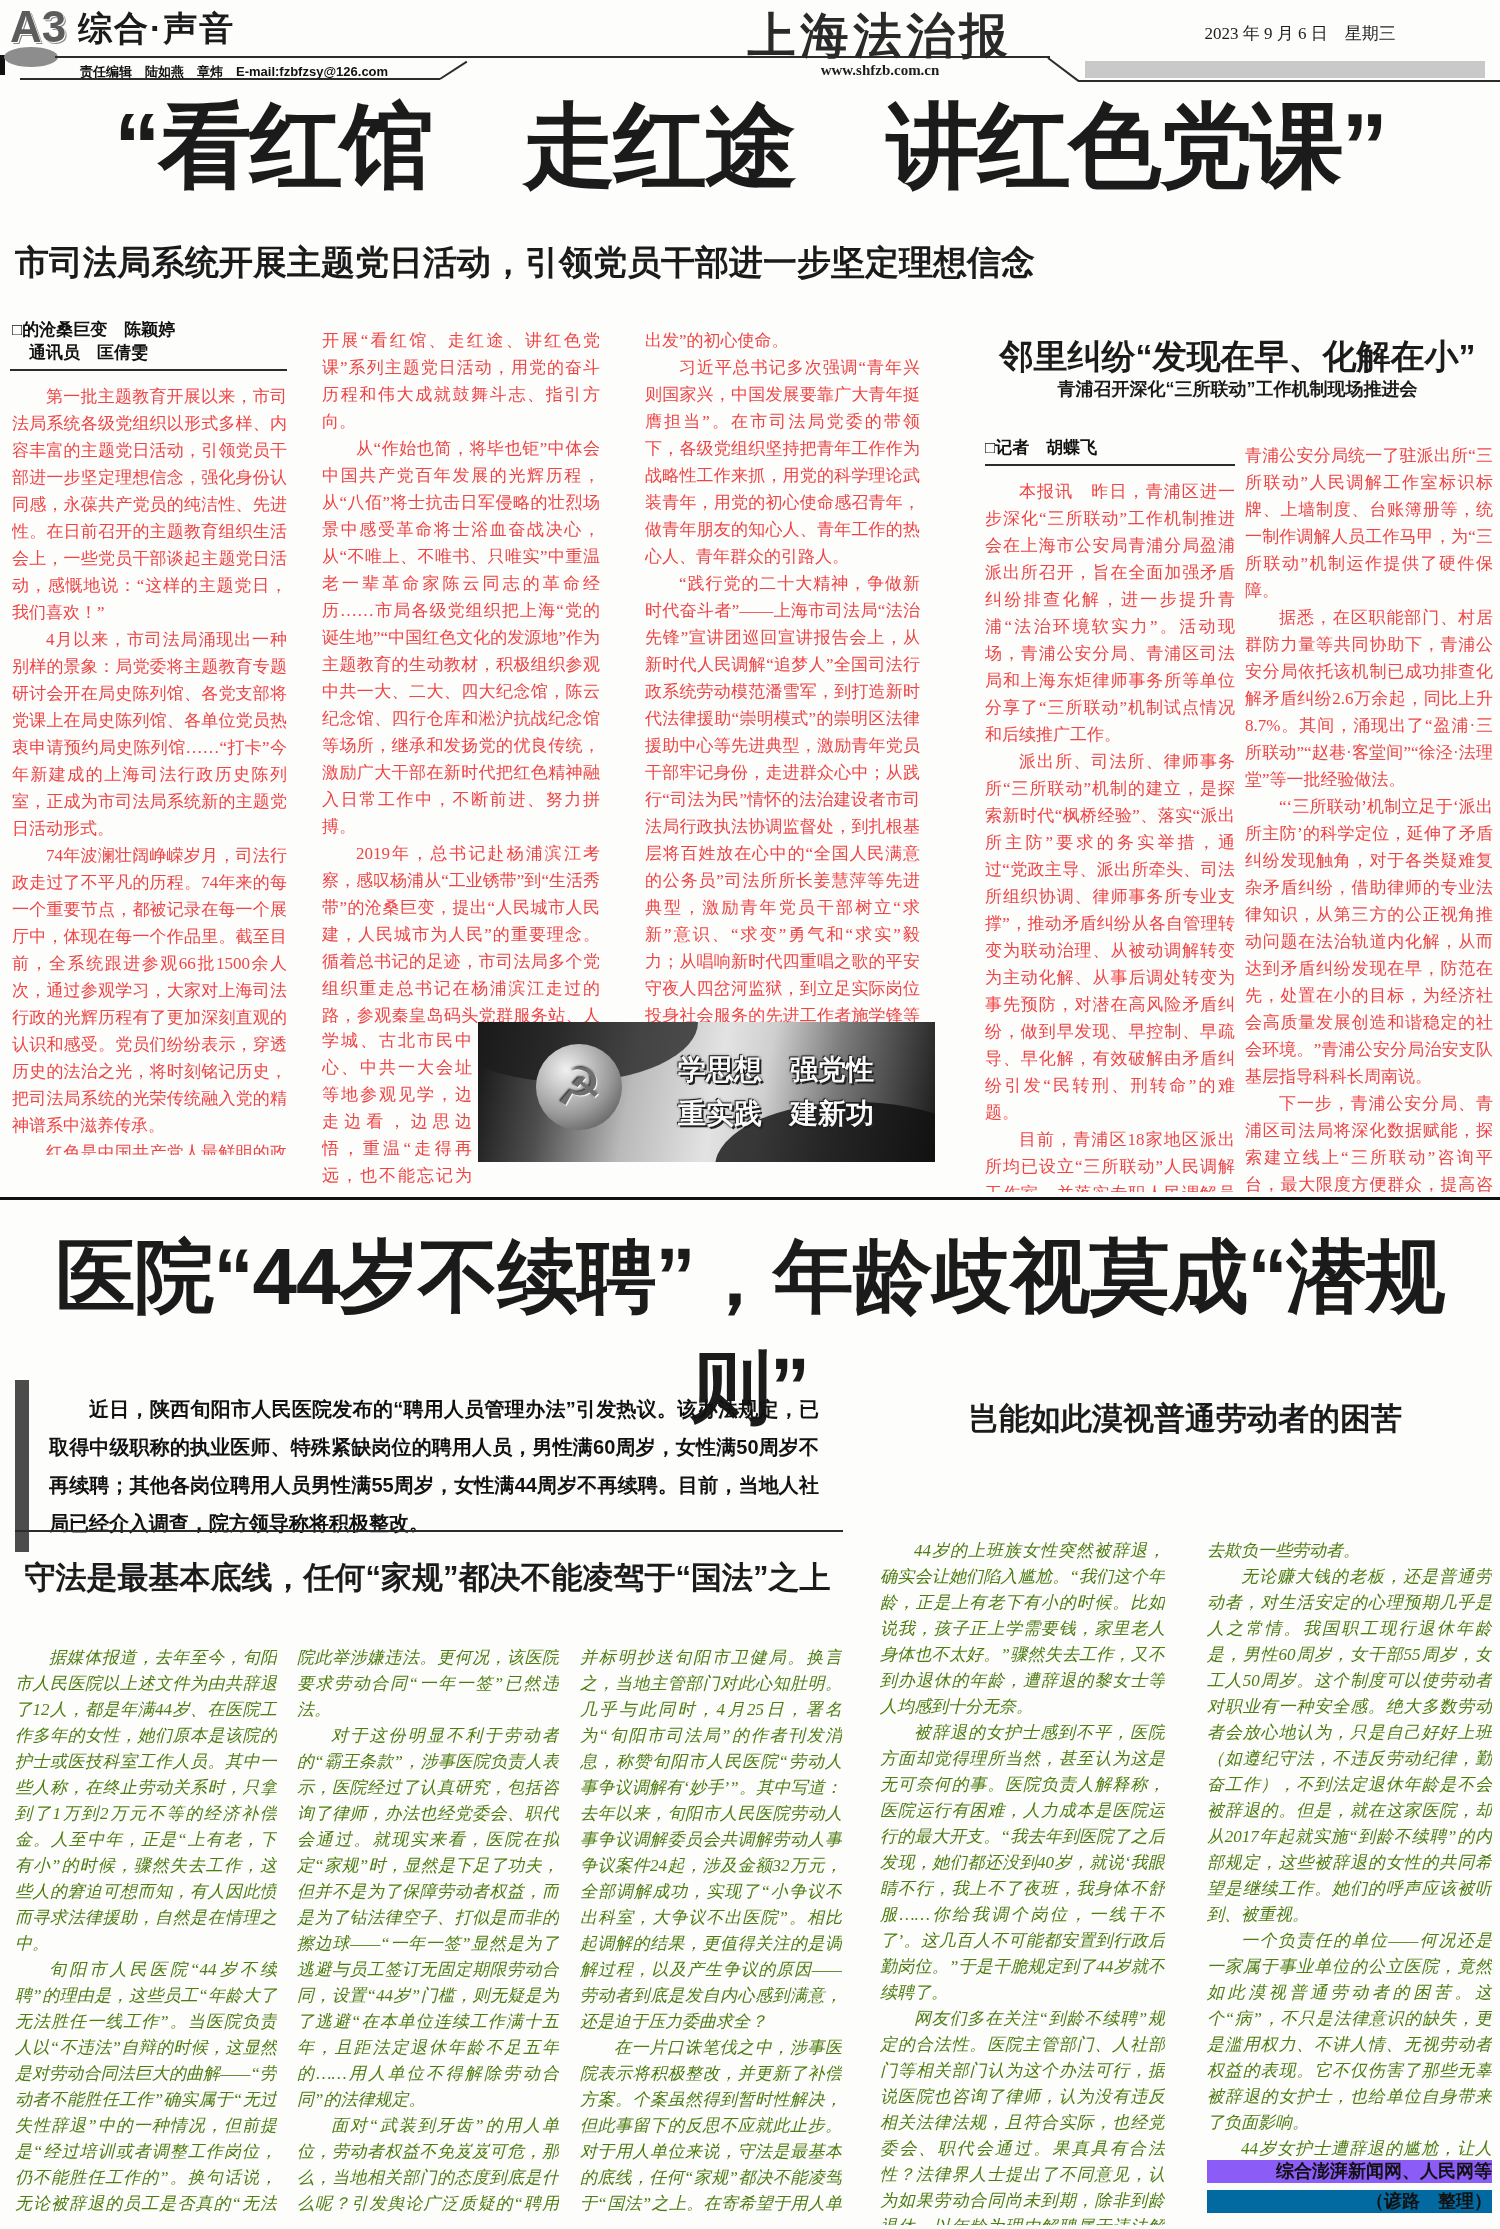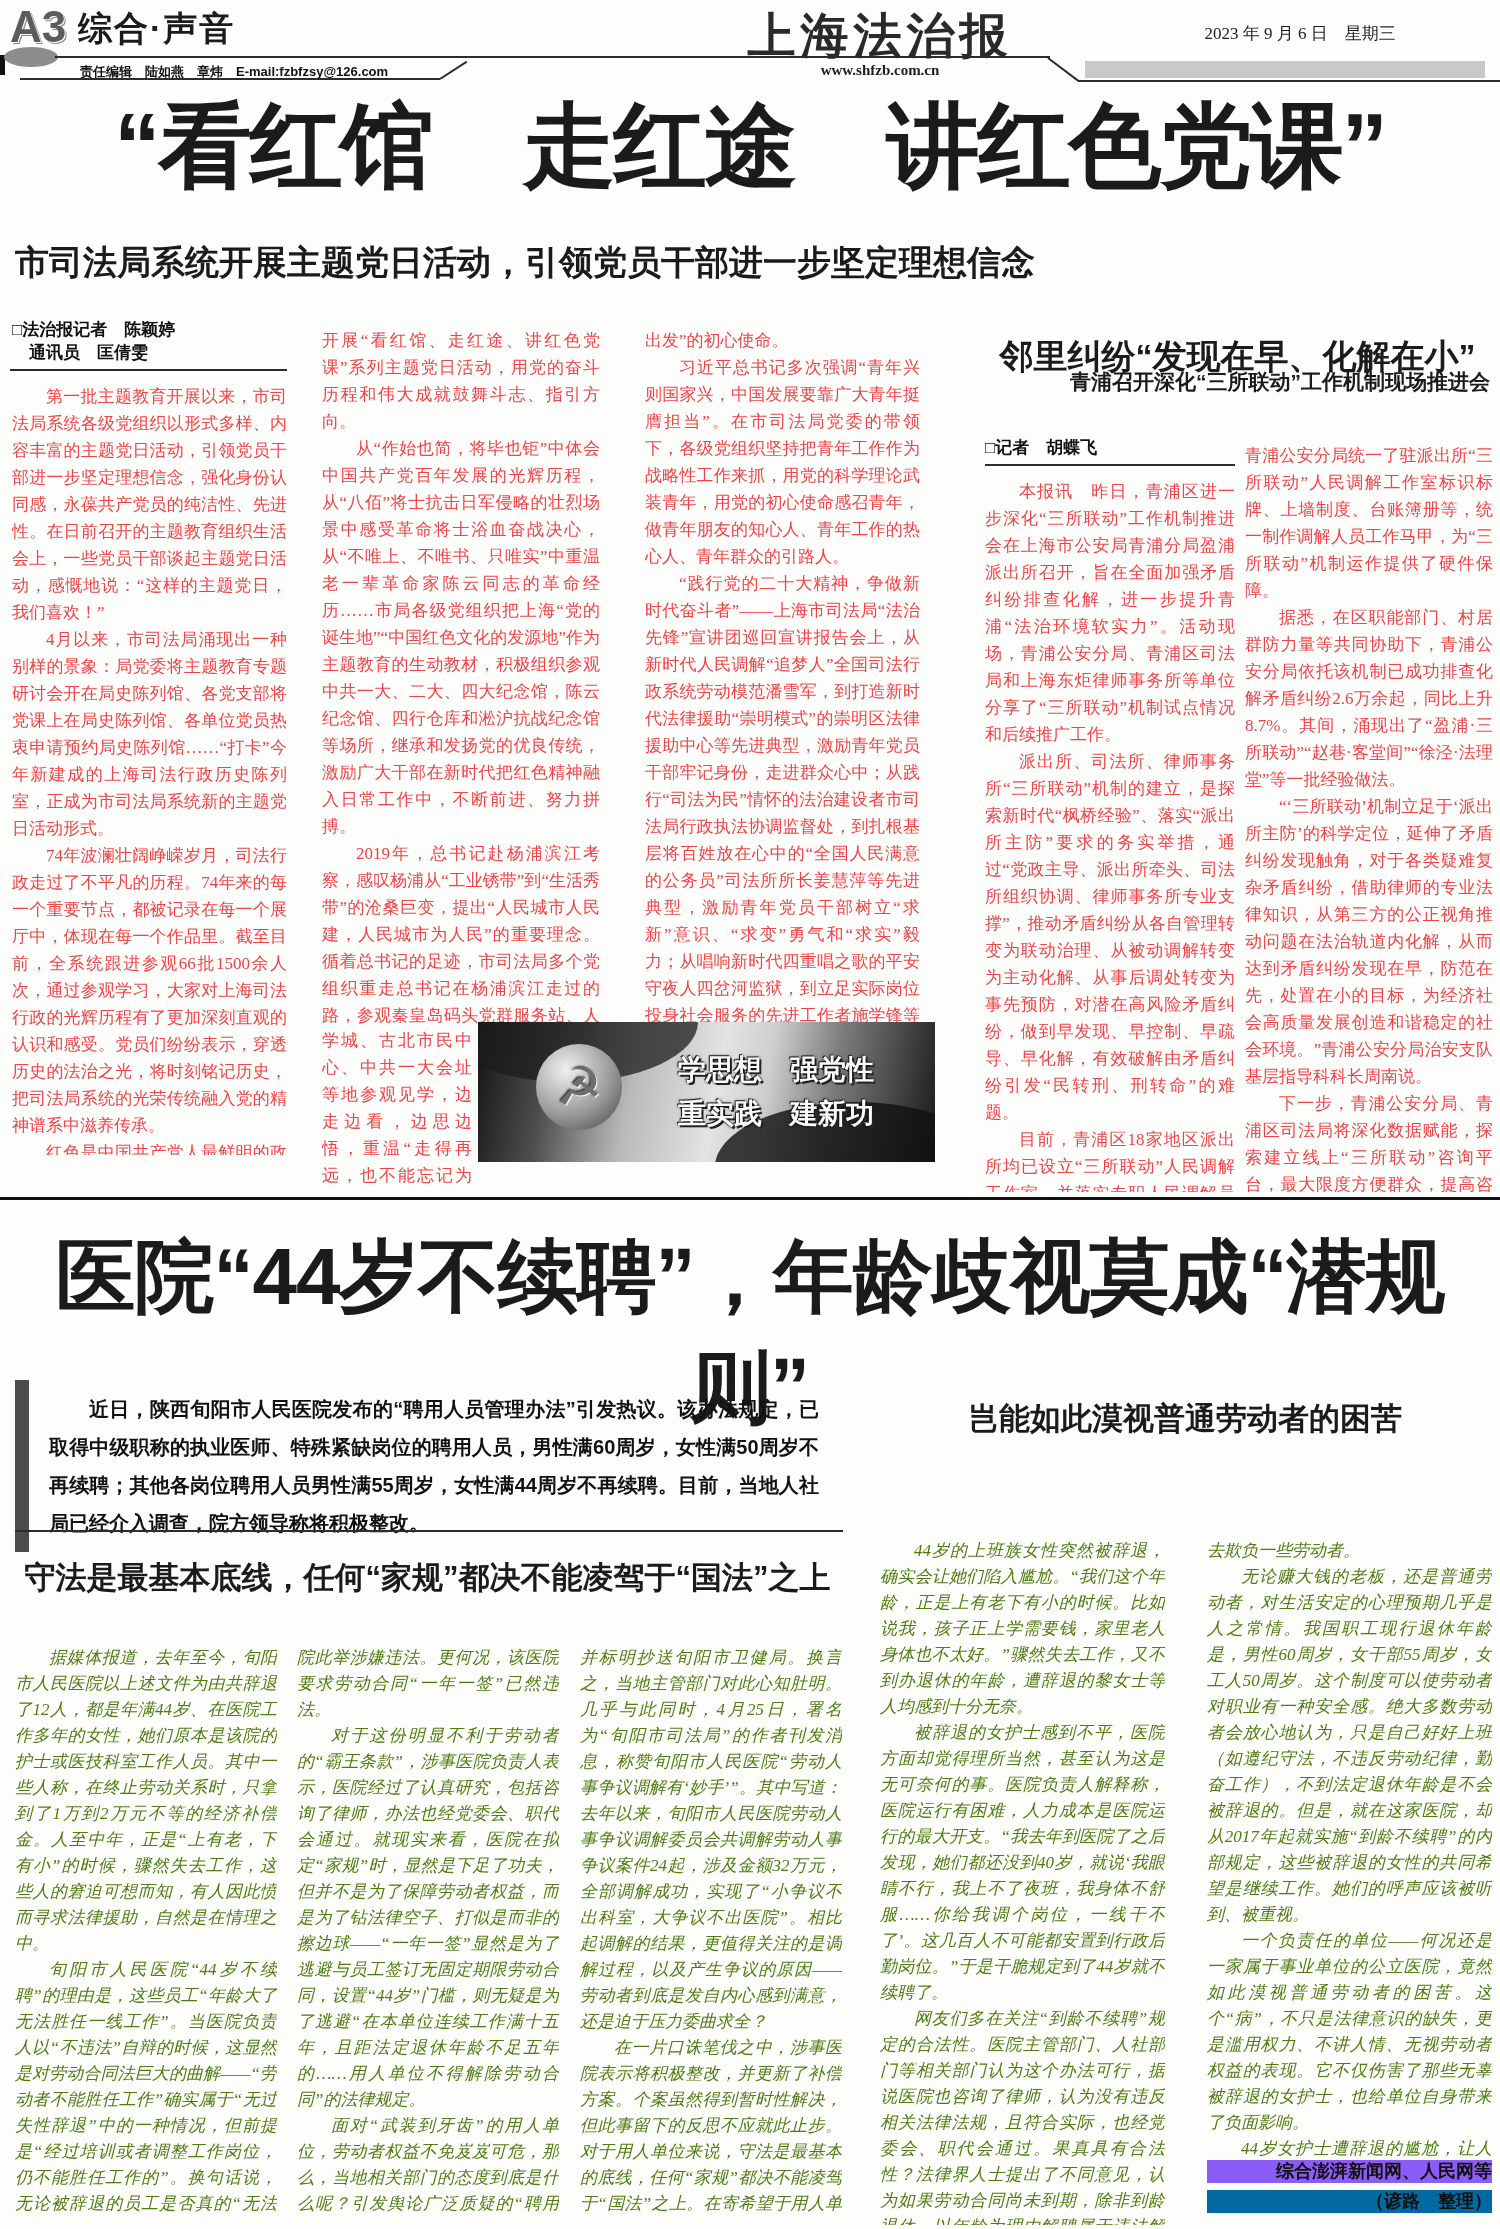--- a/index.html
+++ b/index.html
@@ -55,21 +55,21 @@
     <div class="abs" style="left:1120px;top:22px;width:360px;text-align:center;font-size:17px;">2023 年 9 月 6 日　星期三</div>
     <div class="graybar"></div>
     <div class="diag" style="left:1048px;top:57px;width:38px;transform:rotate(37deg);"></div>
     <div class="rule" style="left:1078px;top:80px;width:422px;height:2px;"></div>
   </div>
 
   <div class="abs hl center" style="left:10px;top:84px;width:1480px;font-size:93px;line-height:125px;letter-spacing:-2px;">“看红馆　走红途　讲红色党课”</div>
   <div class="abs hl" style="left:15px;top:240px;width:1200px;font-size:34px;">市司法局系统开展主题党日活动，引领党员干部进一步坚定理想信念</div>
 
   <div class="abs" style="left:12px;top:318px;width:272px;">
-    <div class="byline">□法治报记者　陈颖婷</div>
+    <div class="byline">□的沧桑巨变　陈颖婷</div>
     <div class="byline">　通讯员　匡倩雯</div>
   </div>
   <div class="rule" style="left:10px;top:369px;width:277px;height:2px;"></div>
 
   <div class="col news" style="left:12px;top:383px;width:275px;height:772px;">
     <p>第一批主题教育开展以来，市司法局系统各级党组织以形式多样、内容丰富的主题党日活动，引领党员干部进一步坚定理想信念，强化身份认同感，永葆共产党员的纯洁性、先进性。在日前召开的主题教育组织生活会上，一些党员干部谈起主题党日活动，感慨地说：“这样的主题党日，我们喜欢！”</p>
     <p>4月以来，市司法局涌现出一种别样的景象：局党委将主题教育专题研讨会开在局史陈列馆、各党支部将党课上在局史陈列馆、各单位党员热衷申请预约局史陈列馆……“打卡”今年新建成的上海司法行政历史陈列室，正成为市司法局系统新的主题党日活动形式。</p>
     <p>74年波澜壮阔峥嵘岁月，司法行政走过了不平凡的历程。74年来的每一个重要节点，都被记录在每一个展厅中，体现在每一个作品里。截至目前，全系统跟进参观66批1500余人次，通过参观学习，大家对上海司法行政的光辉历程有了更加深刻直观的认识和感受。党员们纷纷表示，穿透历史的法治之光，将时刻铭记历史，把司法局系统的光荣传统融入党的精神谱系中滋养传承。</p>
     <p>红色是中国共产党人最鲜明的政治底色。回望过往历程，眺望前方征程，市司法局党委把传承弘扬红色精神作为开展主题教育的重要内容，充分发挥上海红色资源多的优势，组织</p>
   </div>
@@ -93,21 +93,21 @@
     <div class="fold1"></div>
     <div class="fold2"></div>
     <div class="emblem">☭</div>
     <div class="slogan">
       <div>学思想　强党性</div>
       <div>重实践　建新功</div>
     </div>
   </div>
 
   <div class="abs hl center" style="left:985px;top:334px;width:505px;font-size:34px;">邻里纠纷“发现在早、化解在小”</div>
-  <div class="abs hl center" style="left:985px;top:368px;width:505px;font-size:21px;text-align:right;">青浦召开深化“三所联动”工作机制现场推进会</div>
+  <div class="abs hl center" style="left:985px;top:377px;width:505px;font-size:18px;">青浦召开深化“三所联动”工作机制现场推进会</div>
   <div class="abs byline" style="left:985px;top:436px;">□记者　胡蝶飞</div>
   <div class="rule" style="left:985px;top:464px;width:250px;height:2px;"></div>
 
   <div class="col news" style="left:985px;top:478px;width:250px;height:714px;">
     <p>本报讯　昨日，青浦区进一步深化“三所联动”工作机制推进会在上海市公安局青浦分局盈浦派出所召开，旨在全面加强矛盾纠纷排查化解，进一步提升青浦“法治环境软实力”。活动现场，青浦公安分局、青浦区司法局和上海东炬律师事务所等单位分享了“三所联动”机制试点情况和后续推广工作。</p>
     <p>派出所、司法所、律师事务所“三所联动”机制的建立，是探索新时代“枫桥经验”、落实“派出所主防”要求的务实举措，通过“党政主导、派出所牵头、司法所组织协调、律师事务所专业支撑”，推动矛盾纠纷从各自管理转变为联动治理、从被动调解转变为主动化解、从事后调处转变为事先预防，对潜在高风险矛盾纠纷，做到早发现、早控制、早疏导、早化解，有效破解由矛盾纠纷引发“民转刑、刑转命”的难题。</p>
     <p>目前，青浦区18家地区派出所均已设立“三所联动”人民调解工作室，并落实专职人民调解员驻所办公。今年以来，</p>
   </div>
   <div class="col news" style="left:1245px;top:442px;width:248px;height:750px;">
     <p class="cont">青浦公安分局统一了驻派出所“三所联动”人民调解工作室标识标牌、上墙制度、台账簿册等，统一制作调解人员工作马甲，为“三所联动”机制运作提供了硬件保障。</p>

